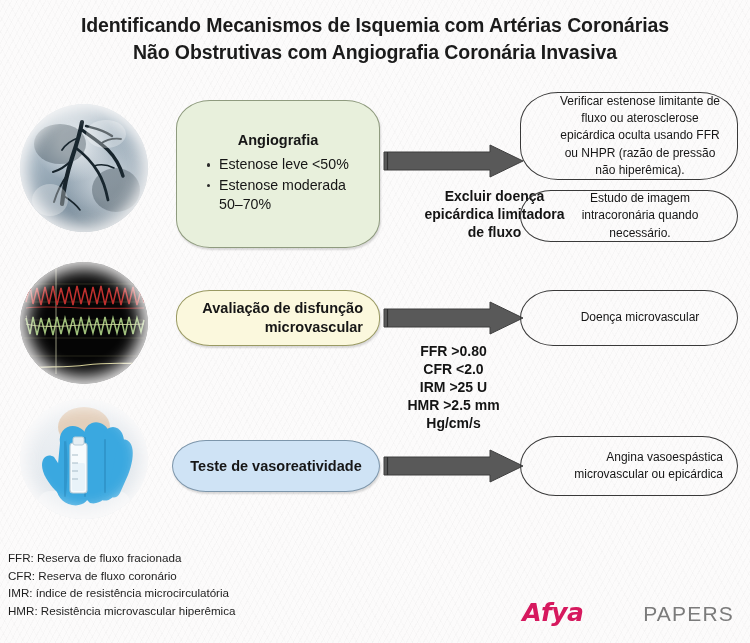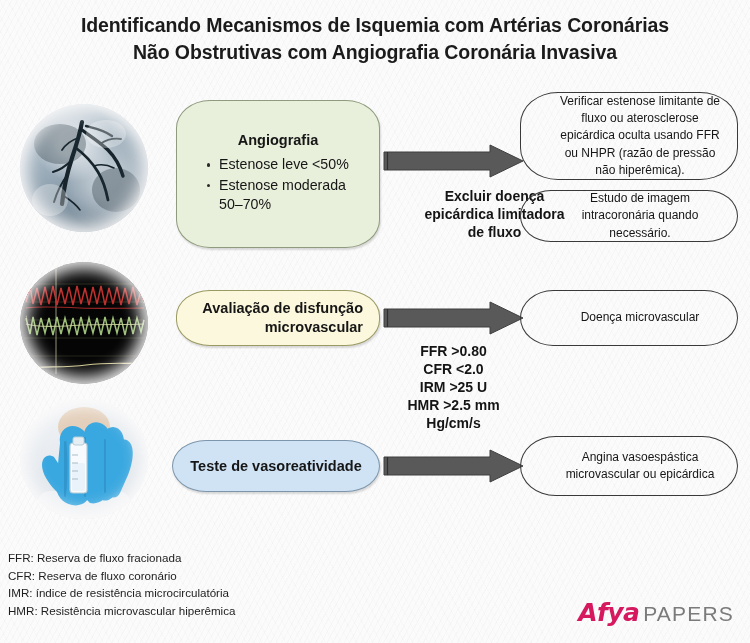--- a/index.html
+++ b/index.html
@@ -182,36 +182,37 @@
   }
   #legend div { white-space: nowrap; }
 
   
   #logo {
     position: absolute;
     right: 16px;
     bottom: 16px;
     display: flex;
     align-items: baseline;
-    gap: 4px;
+    gap: 12px;
   }
   #logo .afya {
     font-family: "DejaVu Sans", sans-serif;
     font-style: italic;
     font-weight: bold;
     font-size: 25px;
     color: #d6195e;
     letter-spacing: -0.6px;
   }
   #logo .papers {
     font-family: "Liberation Sans", sans-serif;
     font-weight: normal;
     font-size: 21px;
     color: #7b7b7b;
     letter-spacing: 1.2px;
+    margin-left: 48px;
   }
 </style>
 </head>
 <body>
 
 <div id="slide">
 
   <div id="title">
     <span>Identificando Mecanismos de Isquemia com Artérias Coronárias</span>
     <span class="l2">Não Obstrutivas com Angiografia Coronária Invasiva</span>
@@ -363,21 +364,21 @@
     <div class="box-label">Teste de vasoreatividade</div>
   </div>
 
   <div class="arrow" id="arrow-row3" style="left:382px; top:448px;">
     <svg width="143" height="36" viewBox="0 0 143 36">
       <path d="M2 9 L108 9 L108 2 L141 18 L108 34 L108 27 L2 27 Z" fill="#595959" stroke="#3f3f3f" stroke-width="1"></path>
       <line x1="5.5" y1="9" x2="5.5" y2="27" stroke="#2f2f2f" stroke-width="1.2"></line>
     </svg>
   </div>
 
-  <div class="box box-outline" id="box-outcome-3" style="left:520px; top:436px; width:218px; height:60px;">
+  <div class="box box-outline" id="box-outcome-3" style="left:520px; top:436px; width:218px; height:60px;text-align:right;">
     <div class="box-text">Angina vasoespástica microvascular ou epicárdica</div>
   </div>
 
   <div id="legend">
     <div>FFR: Reserva de fluxo fracionada</div>
     <div>CFR: Reserva de fluxo coronário</div>
     <div>IMR: índice de resistência microcirculatória</div>
     <div>HMR: Resistência microvascular hiperêmica</div>
   </div>
 

